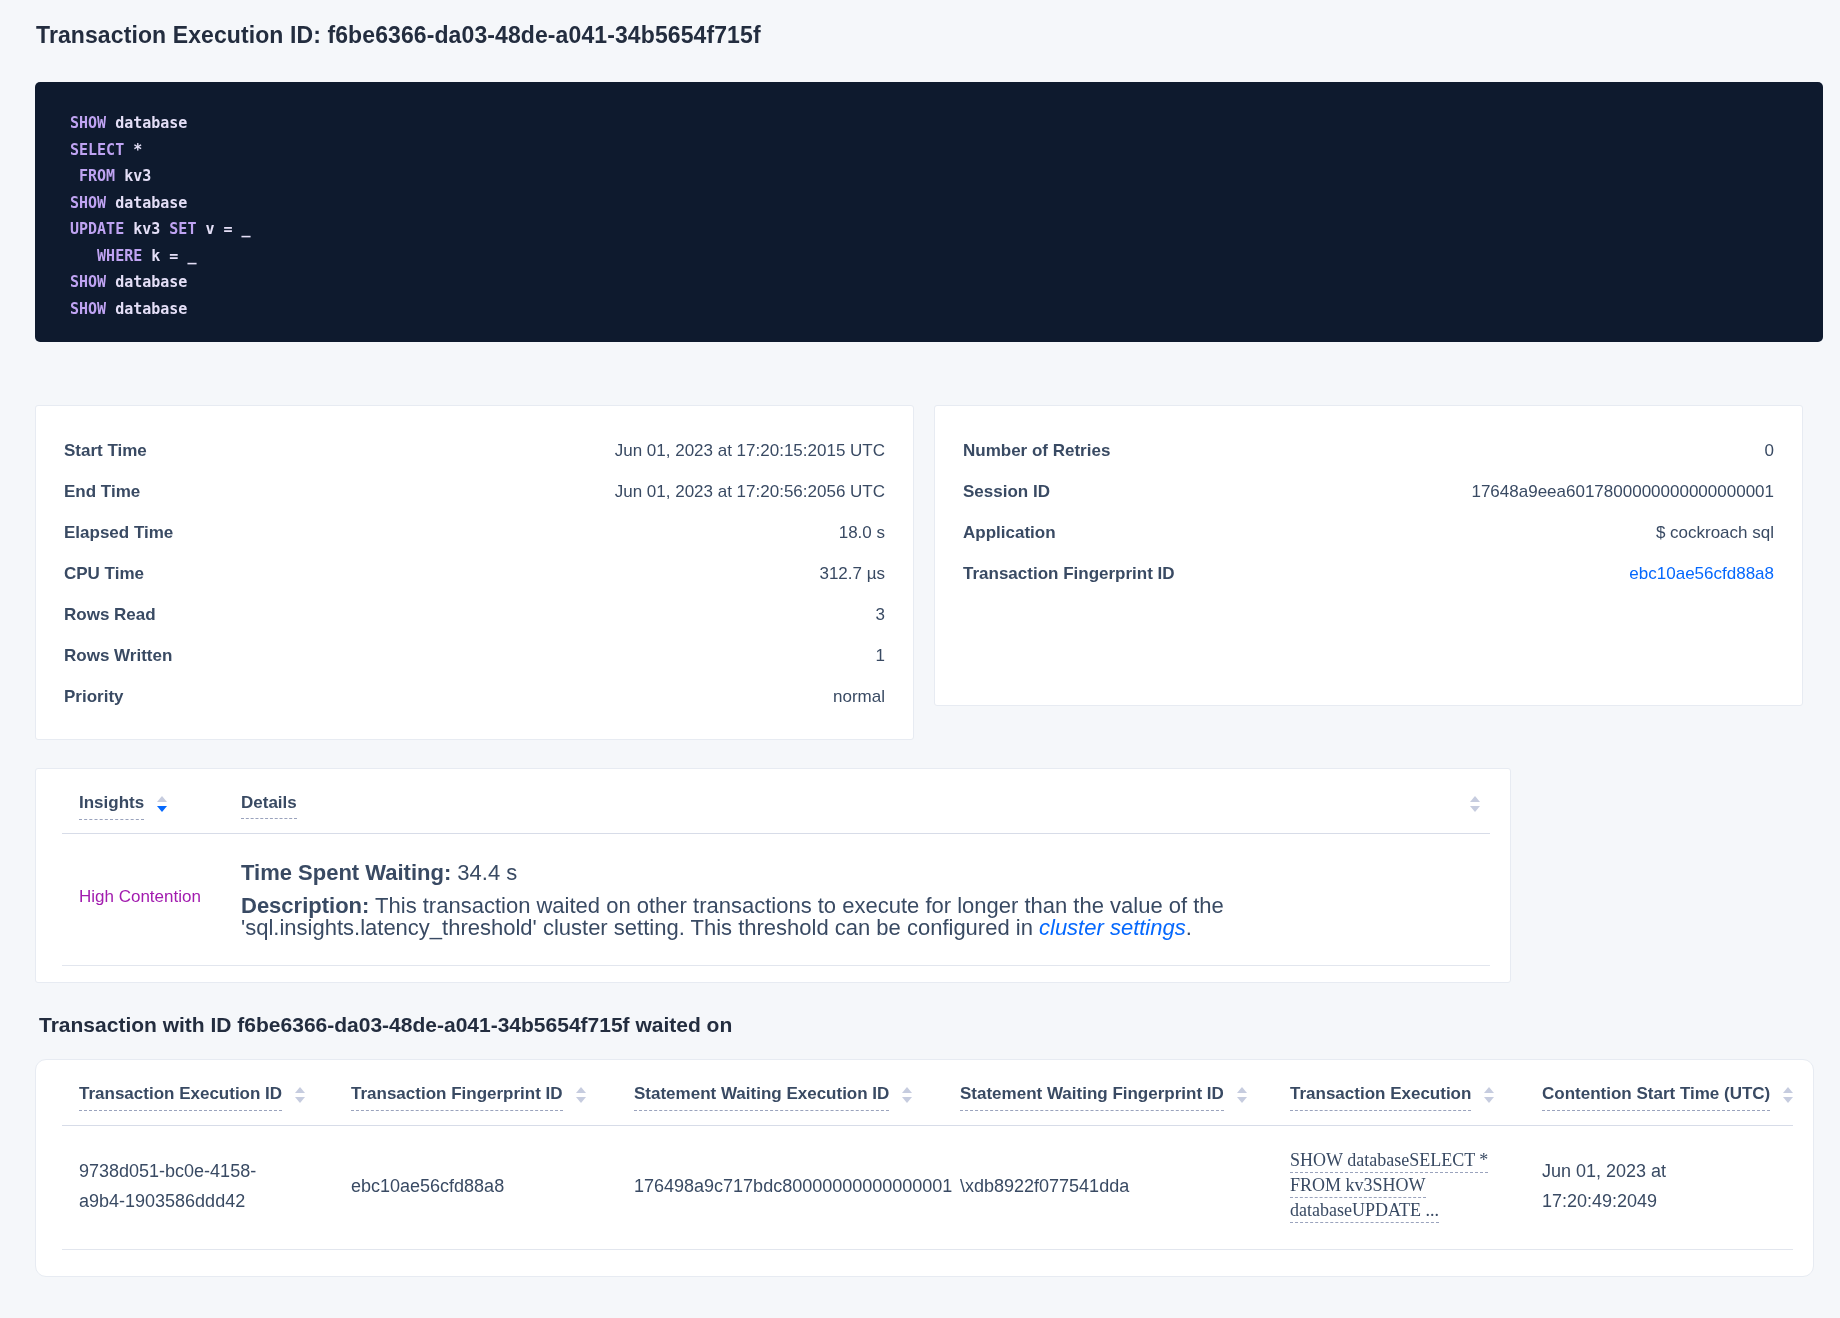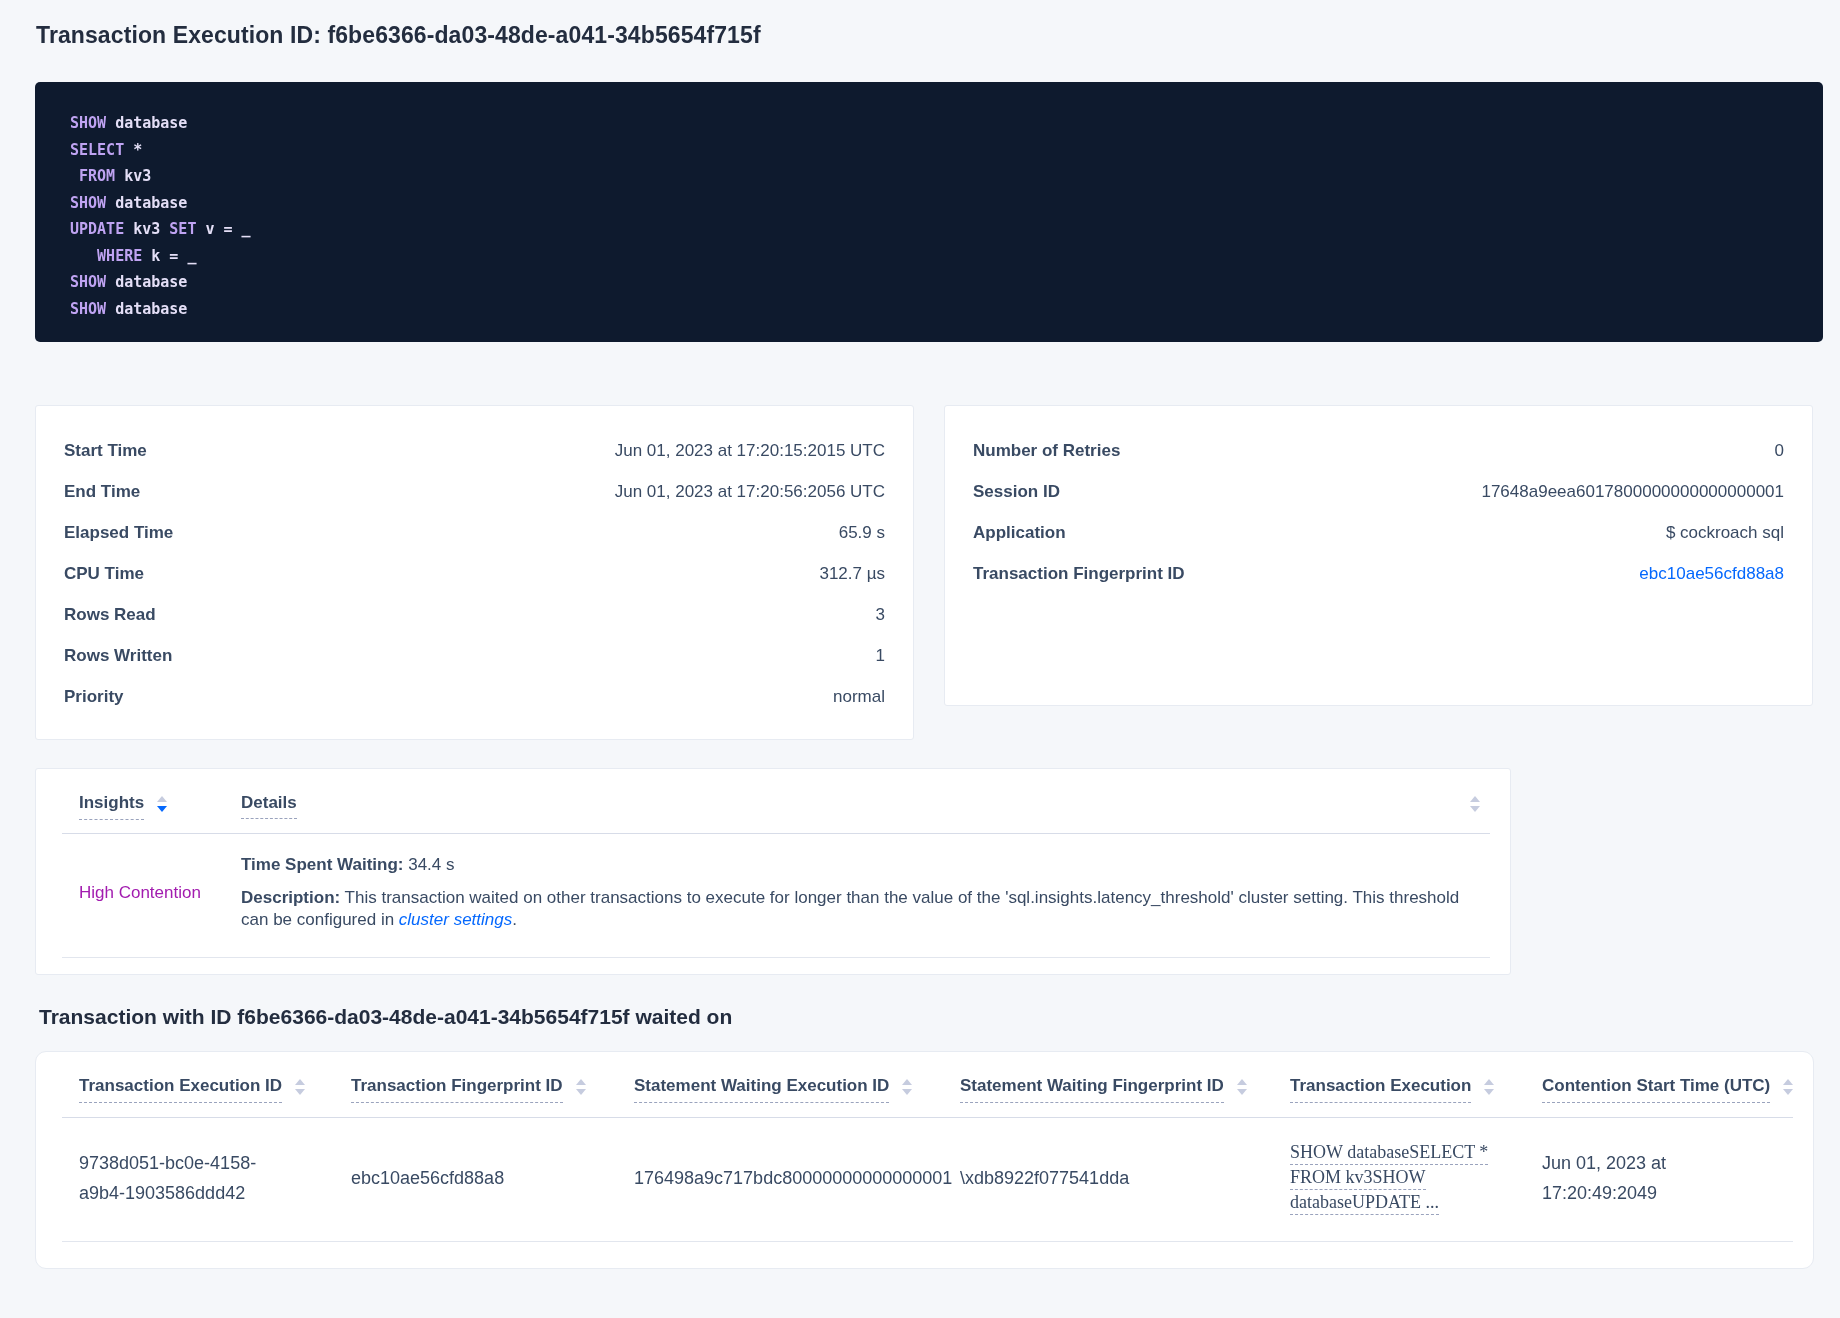--- a/index.html
+++ b/index.html
@@ -33,21 +33,21 @@
     background:#0e1a2e; border-radius:5px; padding:28px 35px;
   }
   .sql-line {
     font-family:"DejaVu Sans Mono","Liberation Mono",monospace;
     font-size:15px; line-height:26.5px; white-space:pre; font-weight:bold;
   }
   .sql-line .kw { color:#bfa3f2; }
   .sql-line .tx { color:#e4dff7; }
 
   
-  .cards-row { margin-top:63px; display:flex; gap:30px; align-items:flex-start; }
+  .cards-row { margin-top:63px; display:flex; gap:20px; align-items:flex-start; }
   .card {
     background:#ffffff; border:1px solid #e7ebf2; border-radius:3px;
   }
   .card.summary-left  { width:879px; height:335px; padding:24px 28px; }
   .card.summary-right { width:869px; height:301px; padding:24px 28px; }
   .stat-row {
     display:flex; justify-content:space-between; align-items:center;
     height:41px; font-size:17px;
   }
   .stat-label { font-weight:bold; color:#394a63; }
@@ -58,21 +58,21 @@
   .insights-card { margin-top:28px; width:1476px; background:#fff; border:1px solid #e7ebf2; border-radius:3px; }
   .insights-header { display:flex; align-items:flex-start; padding:24px 30px 0 43px; }
   .th-label {
     font-weight:bold; color:#394a63; font-size:17px;
     border-bottom:1px dashed #9aa3bd; padding-bottom:6px; white-space:nowrap;
   }
   .insights-col-1 { width:162px; display:flex; align-items:flex-start; }
   .insights-divider { border-bottom:1px solid #d7dce8; margin:13px 20px 0 26px; }
   .insight-row { display:flex; align-items:center; padding:20px 30px 26px 43px; }
   .insight-name { width:162px; font-size:17px; color:#a21caf; }
-  .insight-details { flex:1; font-size:17px; color:#394a63; }
+  .insight-details { flex:1; font-size:22px; color:#394a63;margin-top:8px; }
   .insight-line { line-height:22px; }
   .insight-line + .insight-line { margin-top:11px; }
   .insight-details b { font-weight:bold; }
   .text-link { color:#0568fd; cursor:pointer;font-style:italic; }
   .insight-bottom-divider { border-bottom:1px solid #e2e6ee; margin:0 20px 0 26px; }
   .insights-bottom-pad { height:16px; }
 
   
   .caret { display:inline-flex; flex-direction:column; align-items:center; gap:4px; margin-left:13px; margin-top:3px; }
   .caret .tri-up    { width:0; height:0; border-left:5px solid transparent; border-right:5px solid transparent; border-bottom:6px solid #c6ccdf; }
@@ -122,21 +122,21 @@
           <div class="stat-row">
             <span class="stat-label">Start Time</span>
             <span class="stat-value">Jun 01, 2023 at 17:20:15:2015 UTC</span>
           </div>
           <div class="stat-row">
             <span class="stat-label">End Time</span>
             <span class="stat-value">Jun 01, 2023 at 17:20:56:2056 UTC</span>
           </div>
           <div class="stat-row">
             <span class="stat-label">Elapsed Time</span>
-            <span class="stat-value">65.9 s</span>
+            <span class="stat-value">18.0 s</span>
           </div>
           <div class="stat-row">
             <span class="stat-label">CPU Time</span>
             <span class="stat-value">312.7 µs</span>
           </div>
           <div class="stat-row">
             <span class="stat-label">Rows Read</span>
             <span class="stat-value">3</span>
           </div>
           <div class="stat-row">

